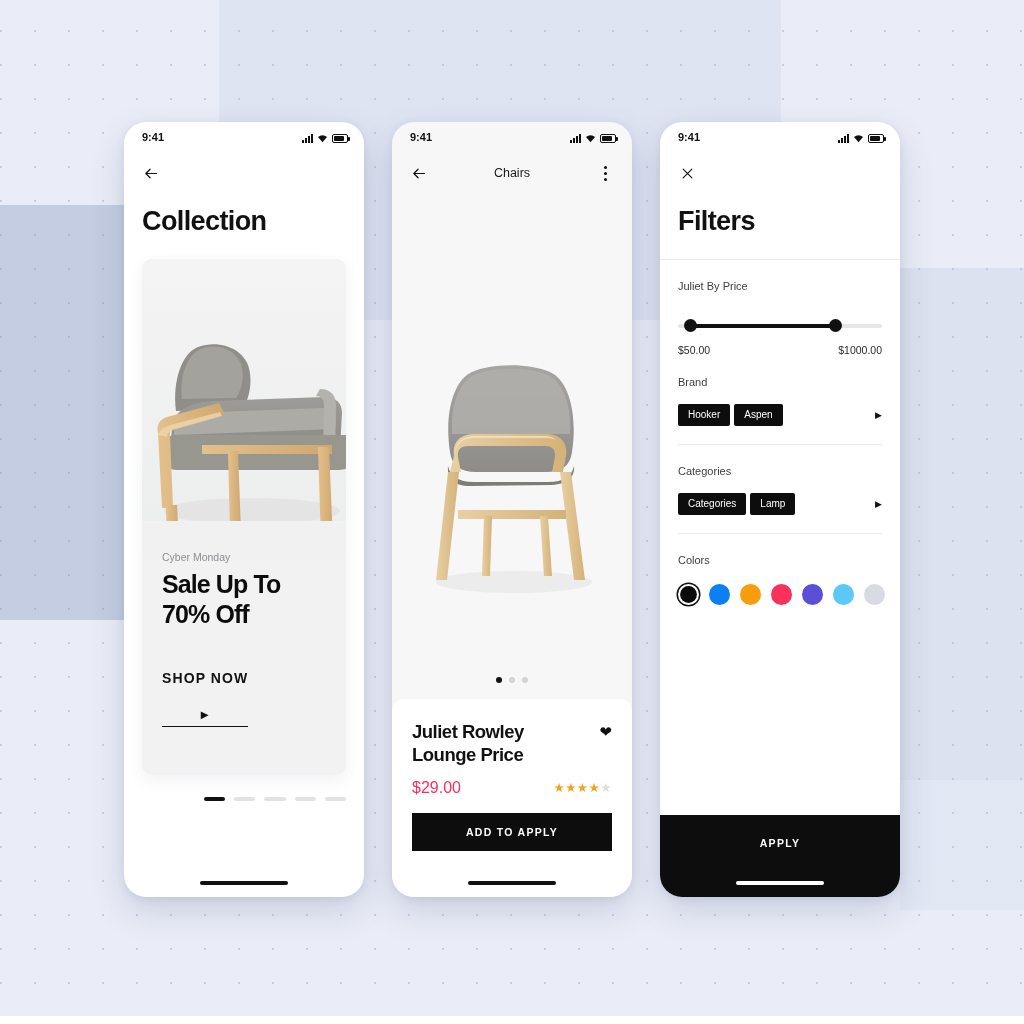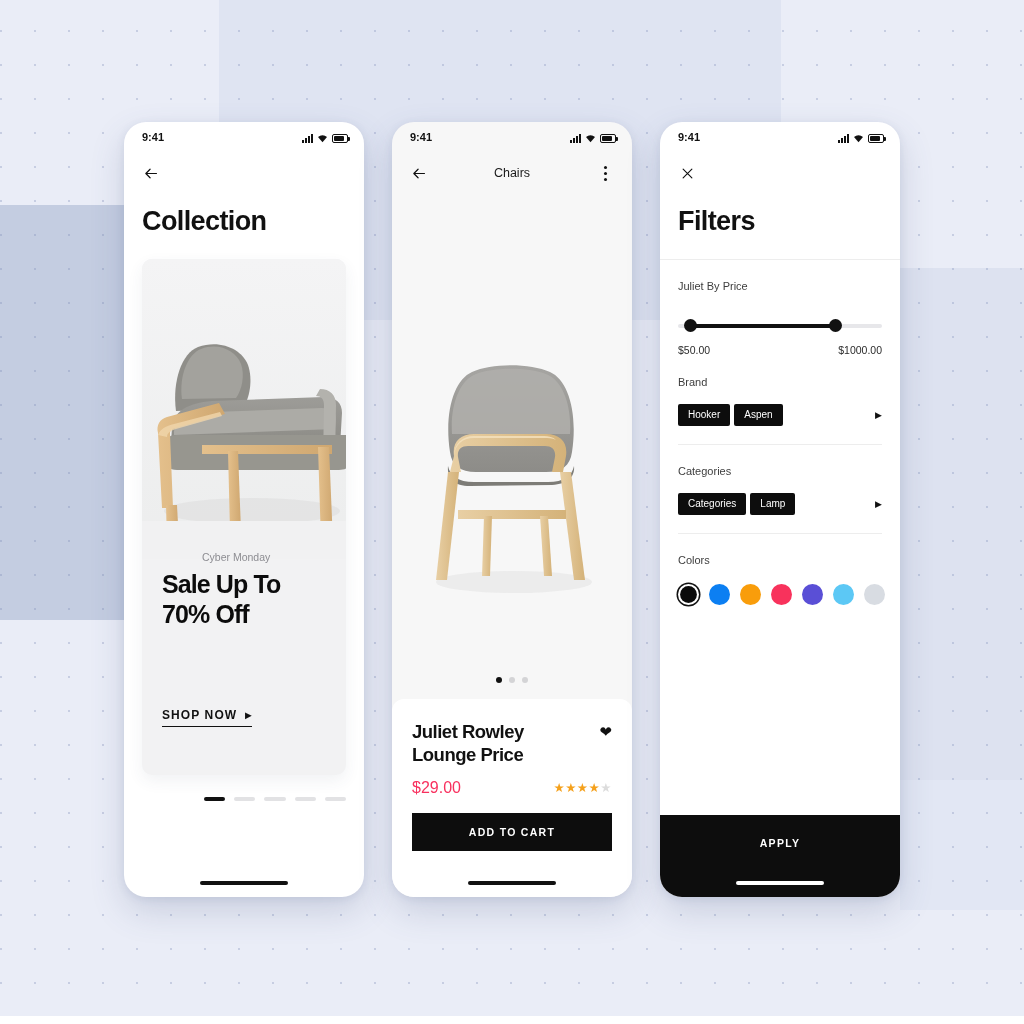--- a/index.html
+++ b/index.html
@@ -92,31 +92,32 @@
 
   
   .promo-wrap { padding: 22px 18px 0; }
   .promo-card {
     background: #f2f2f3; border-radius: 10px; height: 516px;
     position: relative; overflow: hidden;
     box-shadow: 0 6px 16px rgba(60,70,100,.07);
   }
   .promo-photo { position: absolute; left: 0; right: 0; top: 0; height: 300px; overflow: hidden; }
   .promo-text { position: absolute; left: 20px; right: 16px; top: 292px; }
-  .kicker { font-size: 10.5px; color: #8d8d92; margin-bottom: 7px; margin-left: 40px; }
+  .kicker { font-size: 10.5px; color: #8d8d92; margin-bottom: 7px; }
   .headline {
     font-size: 25px; line-height: 1.18; font-weight: bold;
     letter-spacing: -.9px; color: #0c0c0c;
   }
   .shop-now {
     position: absolute; left: 20px; bottom: 48px;
-    font-size: 12px; font-weight: bold; letter-spacing: 1.1px;
+    font-size: 14px; font-weight: bold; letter-spacing: 1.1px;
     color: #111; border-bottom: 1.4px solid #111;
-    padding-bottom: 4px; display: inline-flex; align-items: center; gap: 8px;
+    padding-bottom: 4px; display: inline-flex; align-items: center; gap: 20px;
     cursor: pointer;
+    flex-direction: column;
   }
   .pager-bars { display: flex; gap: 9px; padding: 22px 0 0 62px; }
   .pager-bars b { width: 28px; height: 3.5px; border-radius: 2px; background: #e2e2e4; display:block; }
   .pager-bars b.on { background: #111; }
 
   
   .home-ind {
     position: absolute; bottom: 12px; left: 50%; transform: translateX(-50%);
     width: 88px; height: 4px; border-radius: 3px; background: #111;
   }
@@ -367,21 +368,21 @@
           <div>Lounge Price</div>
         </div>
         <div class="heart">❤</div>
       </div>
       <div class="price-row">
         <div class="price">$29.00</div>
         <div class="stars">
           <span class="s">★</span><span class="s">★</span><span class="s">★</span><span class="s">★</span><span class="sg">★</span>
         </div>
       </div>
-      <button class="cta">ADD TO CART</button>
+      <button class="cta">ADD TO APPLY</button>
     </div>
 
     <div class="home-ind"></div>
   </div>
 
   <div class="phone" id="phone3">
     <div class="statusbar">
       <span>9:41</span>
       <span class="status-icons">
         <span class="sig">

